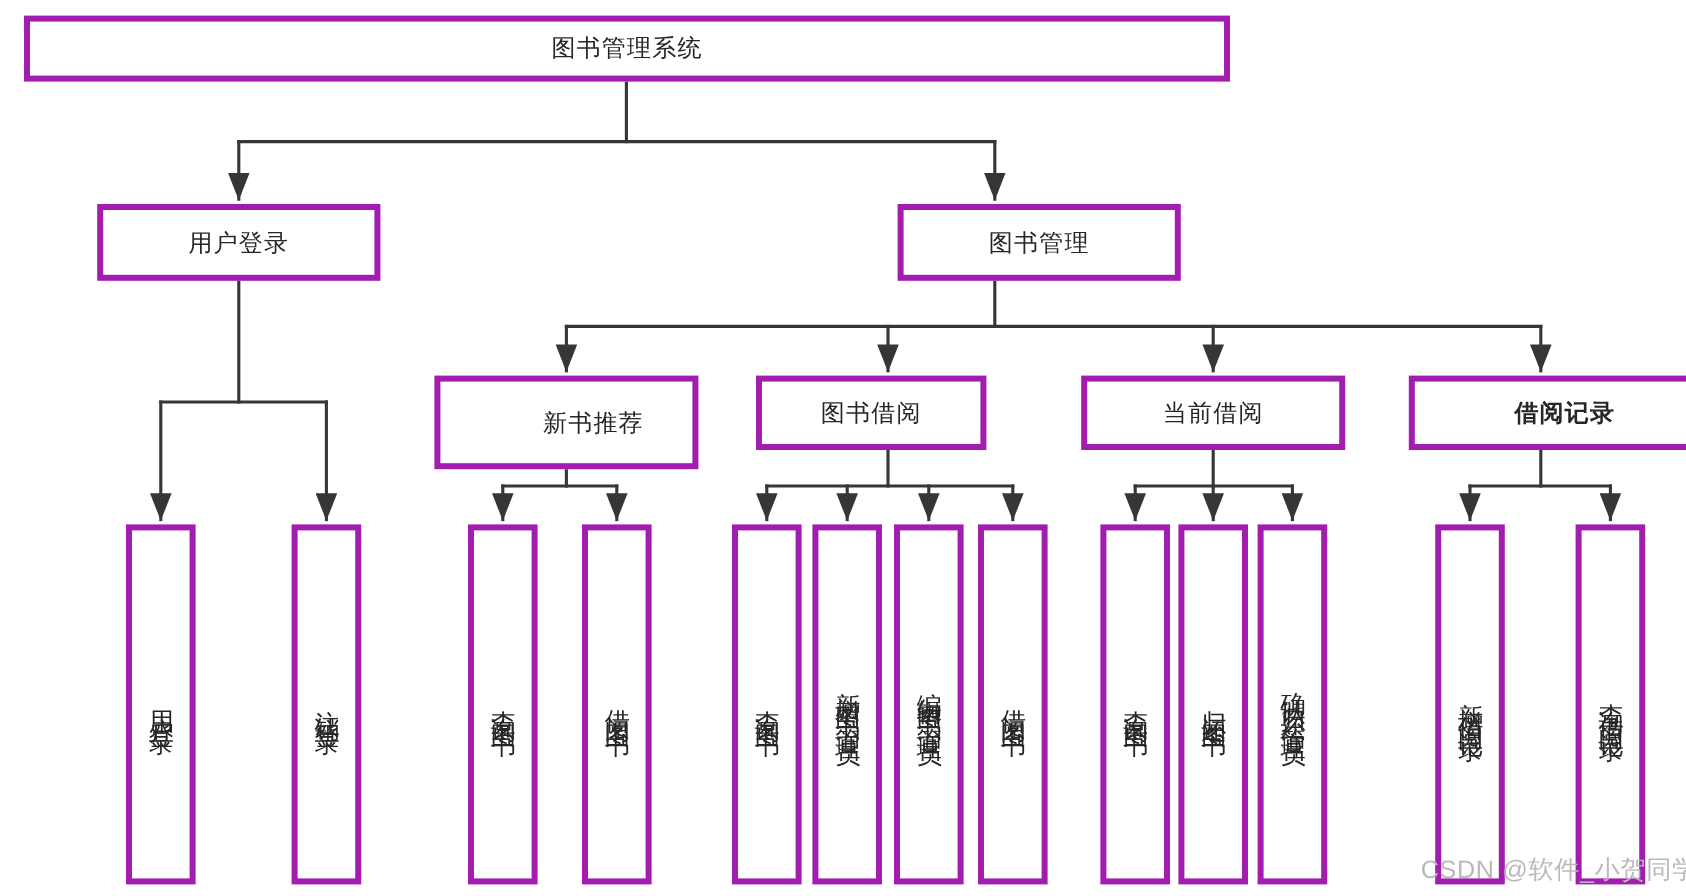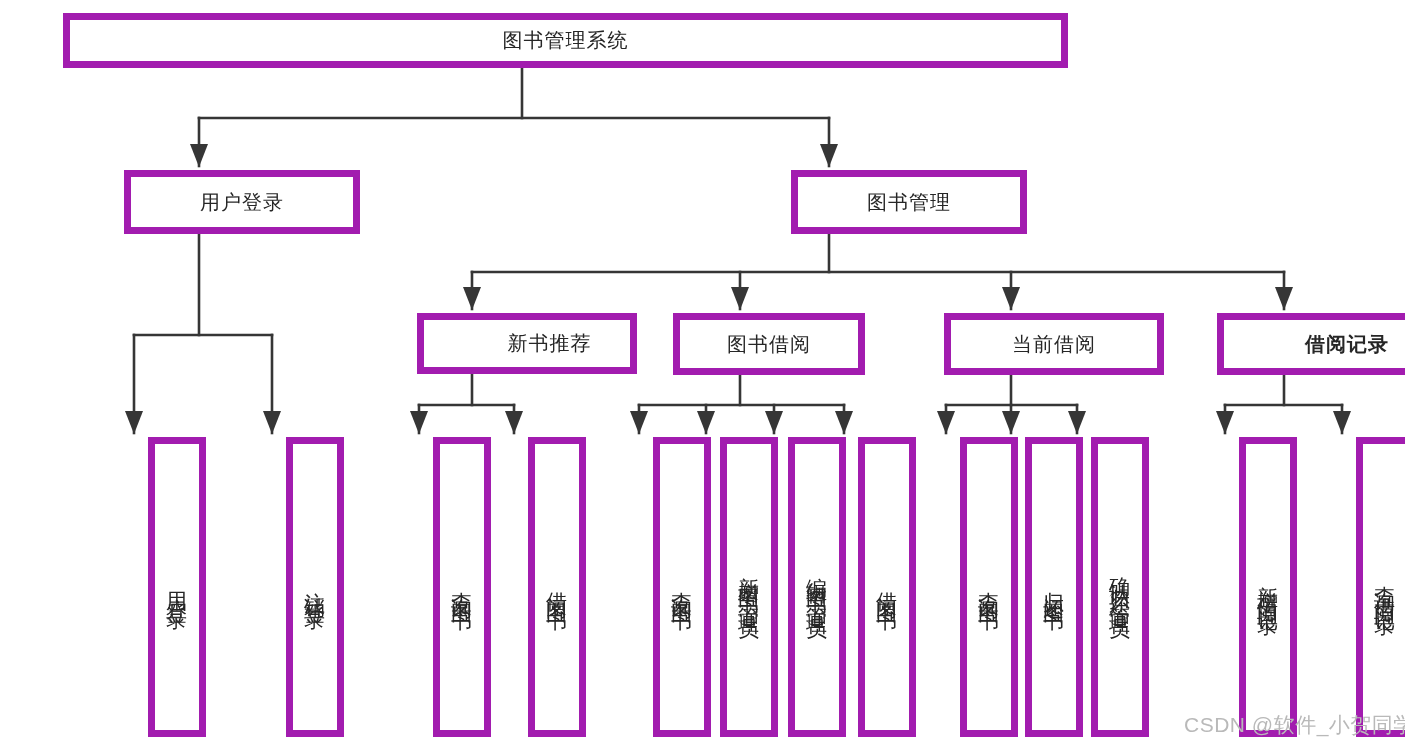--- a/index.html
+++ b/index.html
@@ -8,27 +8,26 @@
     width:1405px;height:747px;
     background:#ffffff;
     font-family:"Liberation Sans","DejaVu Sans",sans-serif;
     overflow:hidden;
   }
   #wires{position:absolute;left:0;top:0;z-index:1;}
   .box{
     position:absolute;
     box-sizing:border-box;
     background:#ffffff;
-    border:7px solid #a21caf;
+    border:5px solid #a21caf;
     color:#262626;
     display:flex;
     align-items:center;
     justify-content:center;
     z-index:2;
-    margin-left:43px;
   }
   .h{font-size:20px;letter-spacing:1px;white-space:nowrap;}
   .v{width:58px;top:437px;height:300px;}
   .v .vtxt{
     writing-mode:vertical-rl;
     text-orientation:mixed;
     font-size:21px;
     letter-spacing:6px;
     line-height:1;
     white-space:nowrap;
@@ -102,21 +101,21 @@
     <span>图书管理系统</span>
   </div>
 
   <div class="box h" style="left:81px;top:170px;width:236px;height:64px;">
     <span>用户登录</span>
   </div>
   <div class="box h" style="left:748px;top:170px;width:236px;height:64px;">
     <span>图书管理</span>
   </div>
 
-  <div class="box h" style="left:374px;top:313px;width:220px;height:61px;padding-left:45px;">
+  <div class="box h" style="left:362px;top:313px;width:220px;height:78px;padding-left:45px;">
     <span>新书推荐</span>
   </div>
   <div class="box h" style="left:630px;top:313px;width:192px;height:62px;">
     <span>图书借阅</span>
   </div>
   <div class="box h" style="left:901px;top:313px;width:220px;height:62px;">
     <span>当前借阅</span>
   </div>
   <div class="box h" style="left:1174px;top:313px;width:260px;height:62px;font-weight:bold;">
     <span>借阅记录</span>

